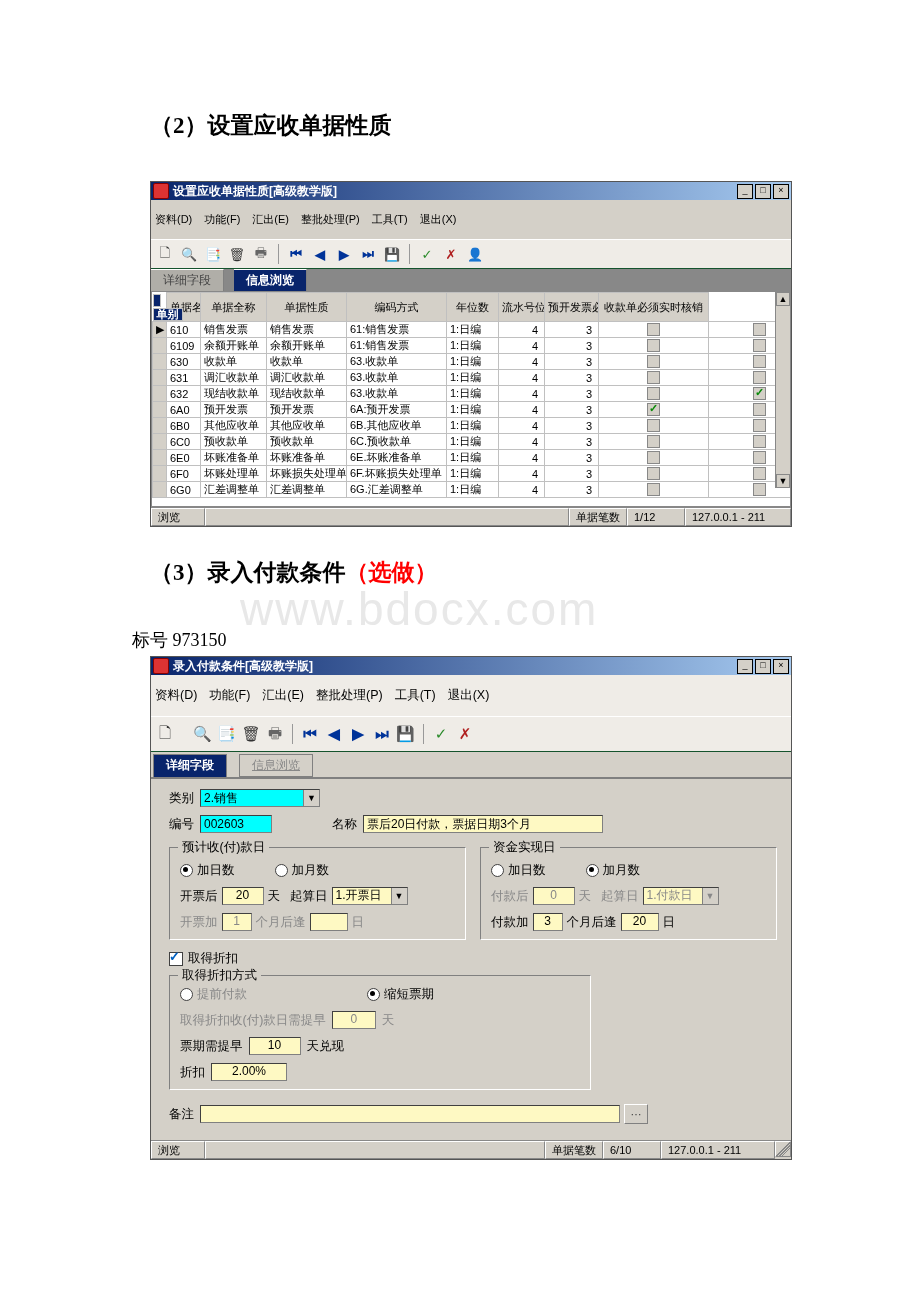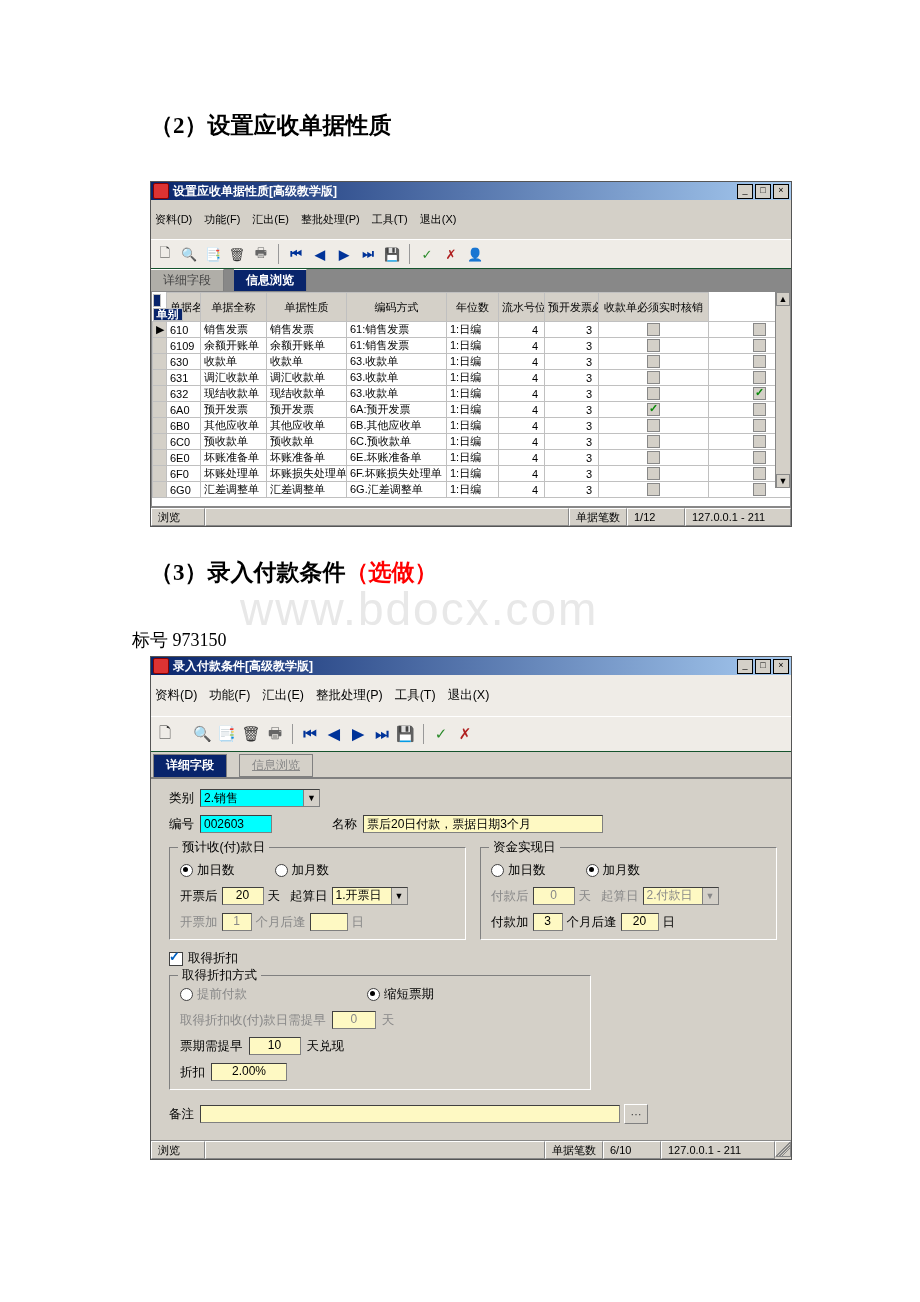--- a/index.html
+++ b/index.html
@@ -674,21 +674,21 @@
             <span class="radio on"></span>
             <span>加月数</span>
           </div>
           <div class="form-row dim">
             <span>付款后</span>
             <span class="txt ro num-r" style="width:42px;margin:0 4px;">0</span>
             <span>天</span>
             <span style="width:10px;"></span>
             <span>起算日</span>
             <span class="minidrop" style="width:76px;margin-left:4px;">
-              <span>2.付款日</span>
+              <span>1.付款日</span>
               <span class="dd">▼</span>
             </span>
           </div>
           <div class="form-row" style="margin-bottom:0;">
             <span>付款加</span>
             <span class="txt num-r" style="width:30px;margin:0 4px;">3</span>
             <span>个月后逢</span>
             <span class="txt num-r" style="width:38px;margin:0 4px;">20</span>
             <span>日</span>
           </div>

